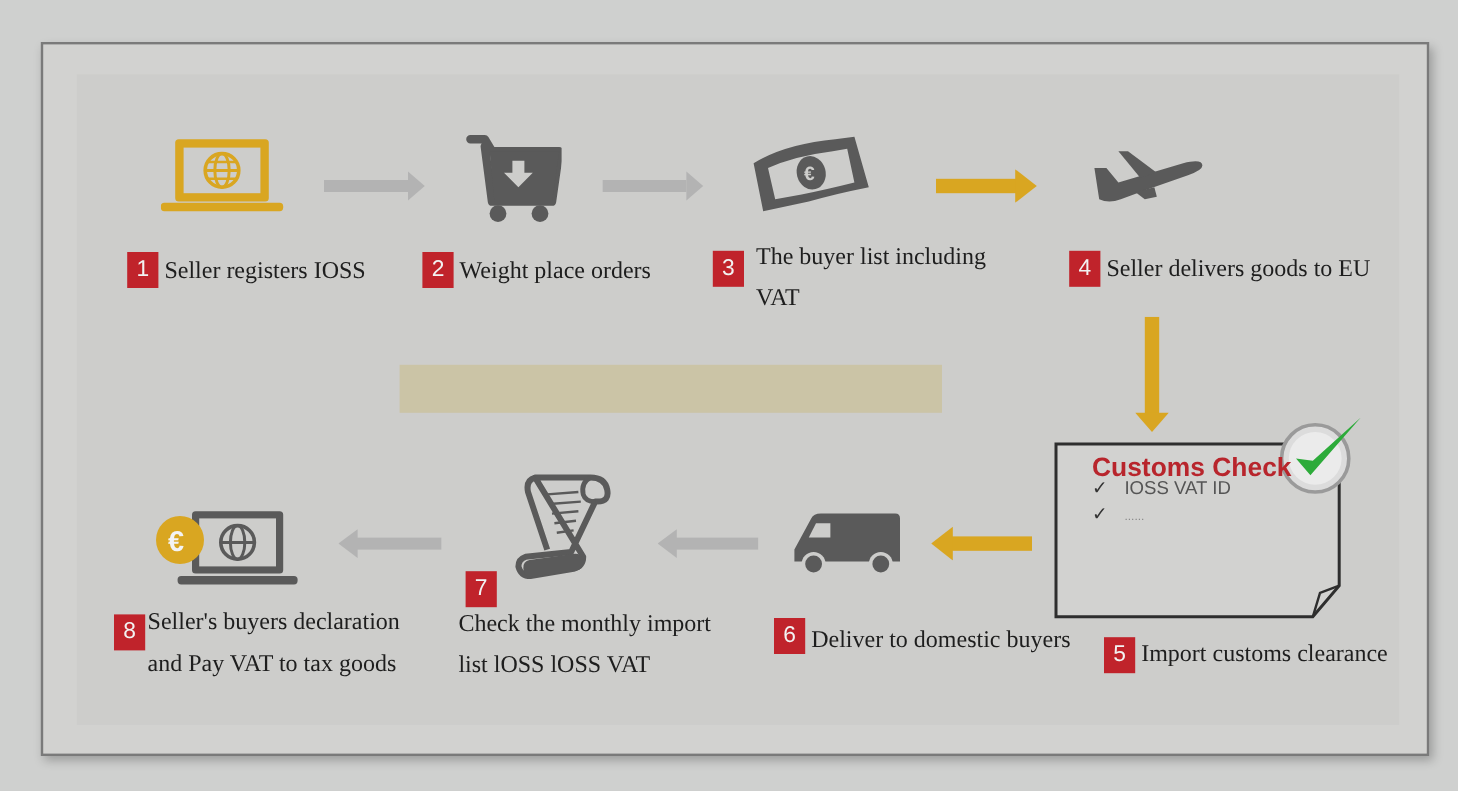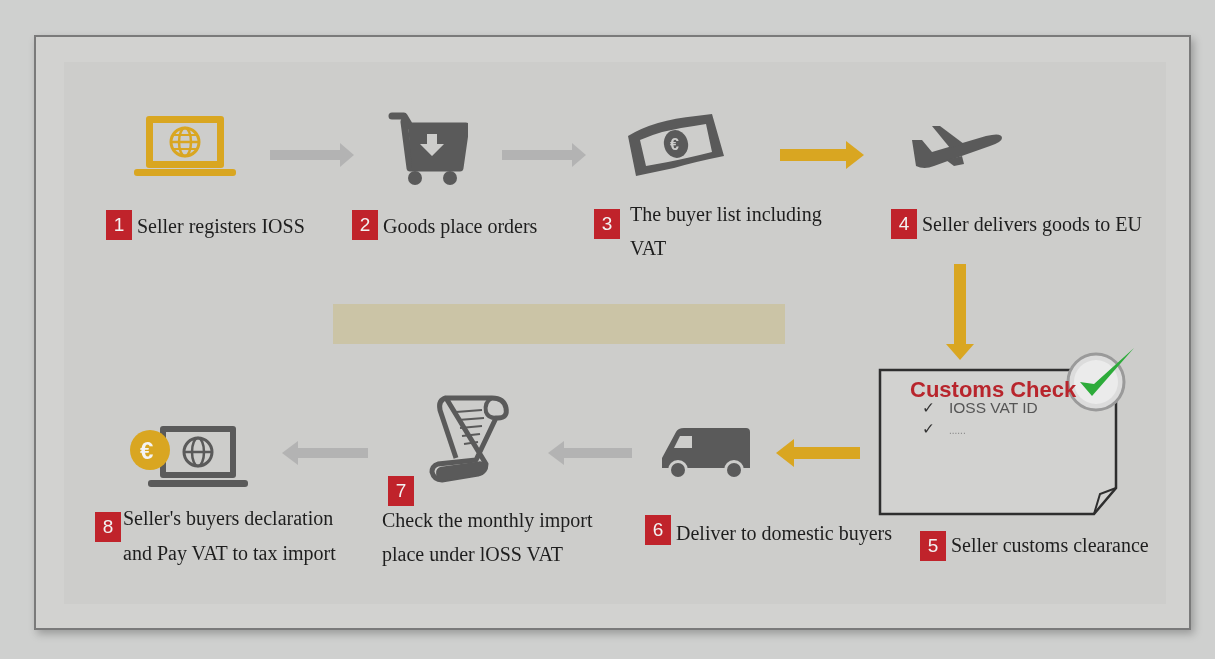--- a/index.html
+++ b/index.html
@@ -3,21 +3,21 @@
 <meta charset="utf-8">
 <style>
   html,body{margin:0;padding:0;}
   body{width:1215px;height:659px;background:#cfd0cf;position:relative;overflow:hidden;font-family:"Liberation Serif",serif;}
   .frame{position:absolute;left:34px;top:35px;width:1157px;height:595px;border:2px solid #7a7a7a;background:#d2d2d0;box-shadow:3px 4px 8px rgba(0,0,0,0.25);box-sizing:border-box;}
   .inner{position:absolute;left:64px;top:62px;width:1102px;height:542px;background:#cdcdcb;}
   .abs{position:absolute;}
   .num{position:absolute;background:#c0232b;color:#f2f2f2;font-family:"Liberation Sans",sans-serif;font-size:19px;width:26px;height:30px;line-height:30px;text-align:center;}
   .lbl{position:absolute;color:#1e1e1e;font-size:20px;line-height:34px;white-space:nowrap;}
   .check-title{color:#b8252c;font-family:"Liberation Sans",sans-serif;font-weight:bold;font-size:22px;}
-  .check-item{font-family:"Liberation Sans",sans-serif;font-size:15.5px;color:#555;line-height:20.5px;white-space:nowrap;margin-left:12px;}
+  .check-item{font-family:"Liberation Sans",sans-serif;font-size:15.5px;color:#555;line-height:20.5px;white-space:nowrap;}
   .check-item .tick{color:#333;display:inline-block;width:27px;}
   .hbar{position:absolute;left:333px;top:304px;width:452px;height:40px;background:#cbc4a6;}
 </style>
 </head>
 <body>
 
 <div class="frame"></div>
 <div class="inner"></div>
 
 <svg class="abs" style="left:134px;top:114px" width="104" height="64">
@@ -64,21 +64,21 @@
 <svg class="abs" style="left:906px;top:122px" width="100" height="50">
   <path d="M6 18 L16 18 L26 30 L80 14 Q96 10 96 16 Q96 20 84 24 L50 36 L28 44 Q18 48 10 44 Z" fill="#5a5a5a"></path>
   <polygon points="26,4 34,4 58,22 44,26" fill="#5a5a5a"></polygon>
   <polygon points="40,38 56,34 58,42 48,44" fill="#5a5a5a"></polygon>
 </svg>
 
 <div class="num" style="left:106px;top:210px">1</div>
 <div class="lbl" style="left:137px;top:209px">Seller registers IOSS</div>
 
 <div class="num" style="left:352px;top:210px">2</div>
-<div class="lbl" style="left:383px;top:209px">Goods place orders</div>
+<div class="lbl" style="left:383px;top:209px">Weight place orders</div>
 
 <div class="num" style="left:594px;top:209px">3</div>
 <div class="lbl" style="left:630px;top:197px">The buyer list including</div>
 <div class="lbl" style="left:630px;top:231px">VAT</div>
 
 <div class="num" style="left:891px;top:209px">4</div>
 <div class="lbl" style="left:922px;top:207px">Seller delivers goods to EU</div>
 
 <svg class="abs" style="left:946px;top:264px" width="28" height="98">
   <rect x="8" y="0" width="12" height="82" fill="#d9a621"></rect>
@@ -96,21 +96,21 @@
   <circle cx="30" cy="38" r="22" fill="#ebebeb"></circle>
   <path d="M14 38 L26 52 L68 4 L28 40 Z" fill="#2dab3a"></path>
 </svg>
 <div class="abs check-title" style="left:910px;top:377px">Customs Check</div>
 <div class="abs" style="left:910px;top:398px">
   <div class="check-item"><span class="tick">✓</span><span>IOSS VAT ID</span></div>
   <div class="check-item"><span class="tick">✓</span><span style="font-size:10px;color:#888">......</span></div>
 </div>
 
 <div class="num" style="left:920px;top:531px">5</div>
-<div class="lbl" style="left:951px;top:528px">Seller customs clearance</div>
+<div class="lbl" style="left:951px;top:528px">Import customs clearance</div>
 
 <svg class="abs" style="left:776px;top:439px" width="86" height="28">
   <rect x="16" y="8" width="68" height="12" fill="#d9a621"></rect>
     <polygon points="18,0 0,14 18,28" fill="#d9a621"></polygon>
 </svg>
 
 <svg class="abs" style="left:660px;top:424px" width="94" height="56">
   <path d="M2 34 L16 8 Q18 4 24 4 L86 4 Q90 4 90 8 L90 44 L2 44 Z" fill="#5a5a5a"></path>
   <polygon points="20,12 32,12 32,24 14,24" fill="#cdcdcb"></polygon>
   <circle cx="18" cy="46" r="10" fill="#cdcdcb"></circle>
@@ -134,33 +134,33 @@
   <line x1="30" y1="18" x2="56" y2="16" stroke="#5a5a5a" stroke-width="2"></line>
   <line x1="32" y1="26" x2="58" y2="24" stroke="#5a5a5a" stroke-width="2"></line>
   <line x1="34" y1="34" x2="56" y2="32" stroke="#5a5a5a" stroke-width="2"></line>
   <line x1="36" y1="42" x2="54" y2="40" stroke="#5a5a5a" stroke-width="2"></line>
   <line x1="38" y1="50" x2="52" y2="48" stroke="#5a5a5a" stroke-width="2"></line>
   <rect x="10" y="70" width="50" height="14" rx="6" fill="#5a5a5a" transform="rotate(-8 35 77)"></rect>
 </svg>
 
 <div class="num" style="left:388px;top:476px">7</div>
 <div class="lbl" style="left:382px;top:503px">Check the monthly import</div>
-<div class="lbl" style="left:382px;top:537px">place under lOSS VAT</div>
+<div class="lbl" style="left:382px;top:537px">list lOSS lOSS VAT</div>
 
 <svg class="abs" style="left:282px;top:440px" width="86" height="26">
   <rect x="14" y="8" width="72" height="10" fill="#b3b3b3"></rect>
     <polygon points="16,1 0,13 16,25" fill="#b3b3b3"></polygon>
 </svg>
 
 <svg class="abs" style="left:128px;top:424px" width="124" height="66">
   <rect x="32" y="2" width="76" height="52" rx="3" fill="#5a5a5a"></rect>
   <rect x="38" y="8" width="64" height="40" fill="#cdcdcb"></rect>
   <circle cx="70" cy="28" r="14" fill="none" stroke="#5a5a5a" stroke-width="3"></circle>
   <ellipse cx="70" cy="28" rx="6" ry="14" fill="none" stroke="#5a5a5a" stroke-width="2.5"></ellipse>
   <line x1="56" y1="28" x2="84" y2="28" stroke="#5a5a5a" stroke-width="2.5"></line>
   <rect x="20" y="56" width="100" height="7" rx="3" fill="#5a5a5a"></rect>
   <circle cx="22" cy="26" r="20" fill="#d9a621"></circle>
   <text x="12" y="35" font-family="Liberation Sans,sans-serif" font-size="24" font-weight="bold" fill="#f3f3f3">€</text>
 </svg>
 
 <div class="num" style="left:95px;top:512px">8</div>
 <div class="lbl" style="left:123px;top:501px">Seller's buyers declaration</div>
-<div class="lbl" style="left:123px;top:536px">and Pay VAT to tax import</div>
+<div class="lbl" style="left:123px;top:536px">and Pay VAT to tax goods</div>
 
 </body></html>

